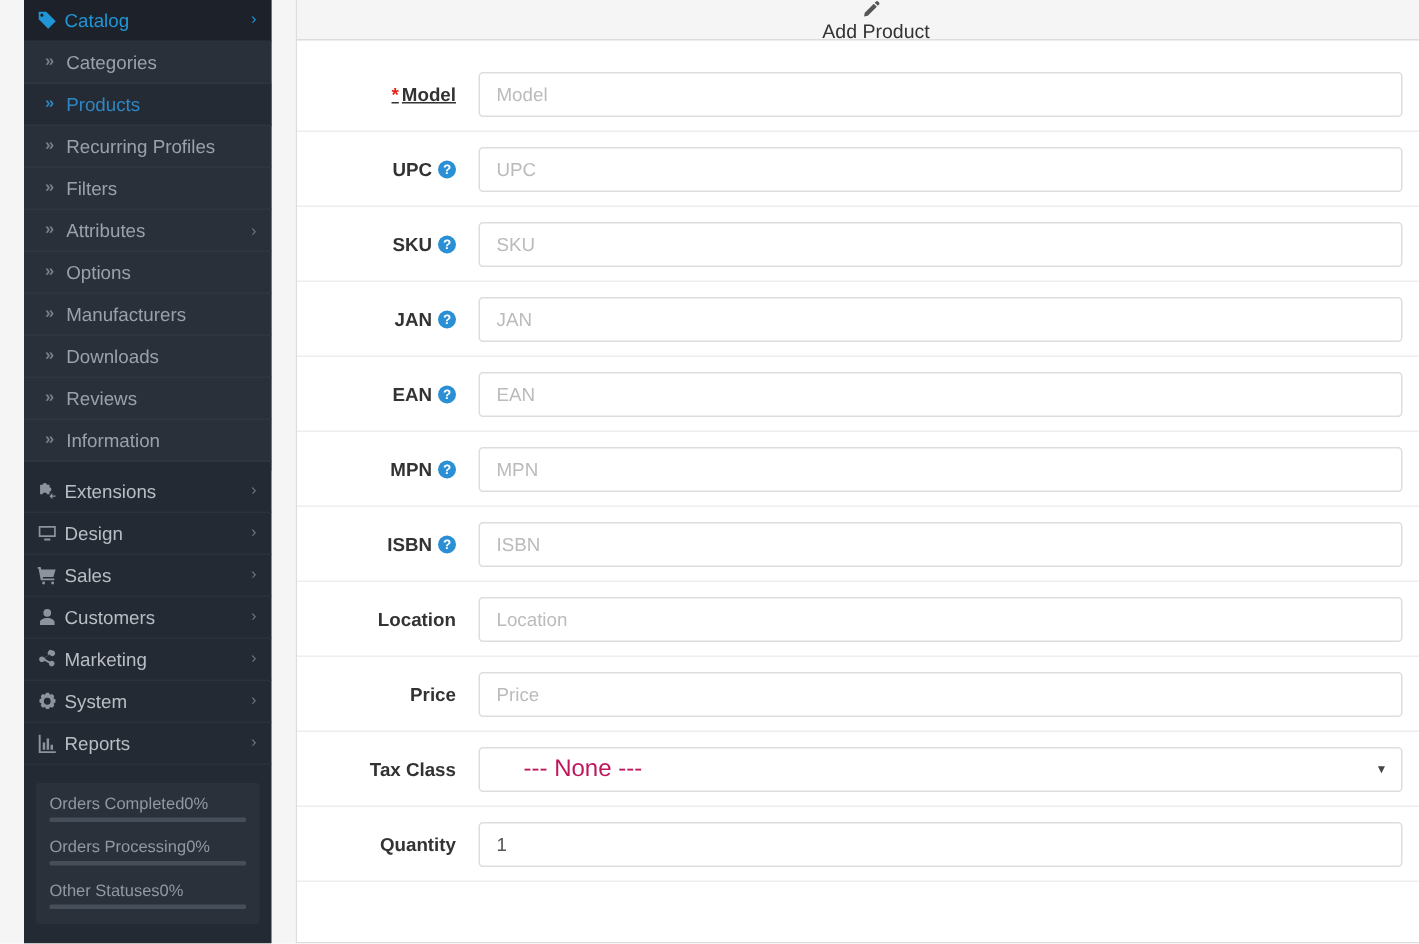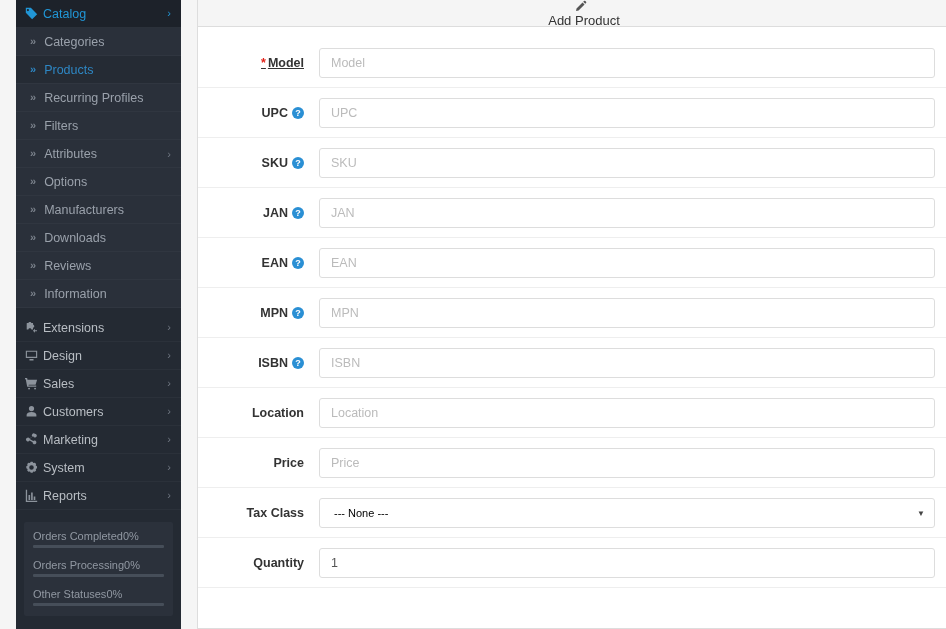--- a/index.html
+++ b/index.html
@@ -218,24 +218,24 @@
     background: #fff;
     outline: none;
   }
   .form-control::placeholder { color: #bbb; }
   .select-wrap { position: relative; width: 100%; }
   .select-ctl {
     width: 100%;
     height: 30px;
     border: 1px solid #ddd;
     border-radius: 3px;
-    padding: 0 26px 0 14px;
+    padding: 0 26px 0 29px;
     font-family: "Liberation Sans", sans-serif;
-    font-size: 11px;
-    color: #000000;
+    font-size: 16px;
+    color: #be185d;
     background: #fff;
     appearance: none;
     -webkit-appearance: none;
     outline: none;
   }
   .select-caret {
     position: absolute;
     right: 10px; top: 50%;
     transform: translateY(-50%);
     pointer-events: none;

